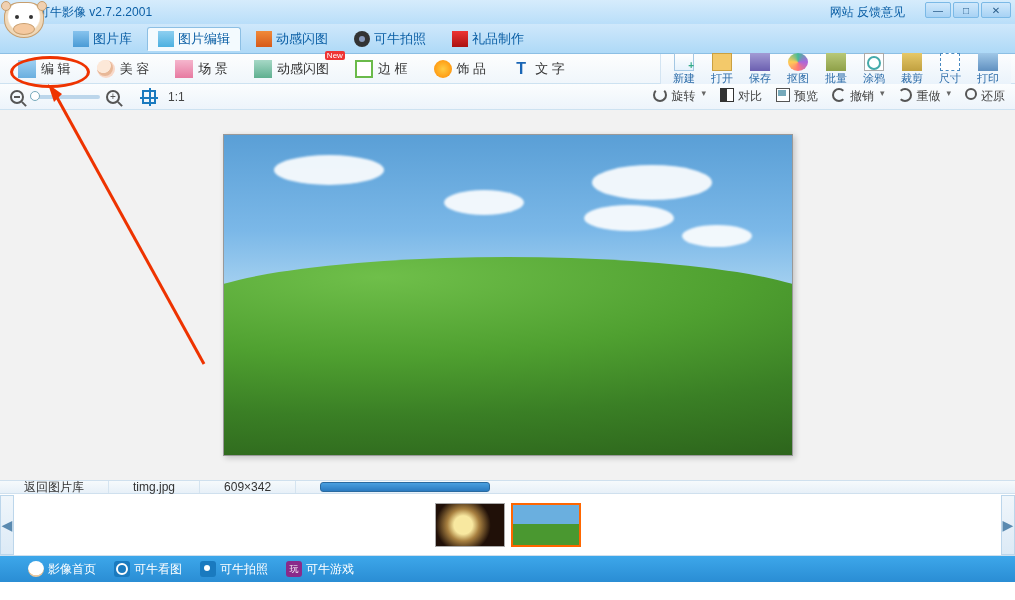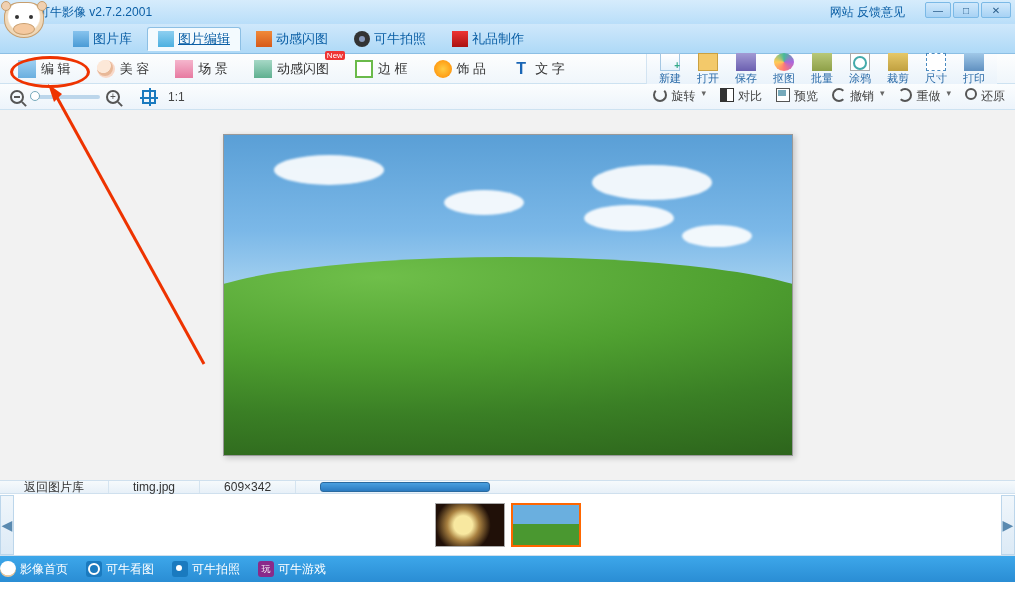--- a/index.html
+++ b/index.html
@@ -17,21 +17,21 @@
 .logo-cow { position: absolute; left: 4px; top: 2px; width: 44px; height: 44px; z-index: 5; }
 .cow-head { width: 40px; height: 36px; background: radial-gradient(circle at 50% 40%, #fff 55%, #f0d8b8 60%); border: 1px solid #c79e6e; border-radius: 40% 40% 50% 50%; position: relative; }
 .cow-ear { width:10px;height:10px;background:#f0d0b0;border:1px solid #c79e6e;border-radius:50%;position:absolute;top:-2px; }
 .cow-ear.l{left:-4px;} .cow-ear.r{right:-4px;}
 .cow-nose{width:22px;height:12px;background:#f5c9a0;border:1px solid #c79e6e;border-radius:50%;position:absolute;bottom:2px;left:8px;}
 .cow-eye{width:4px;height:4px;background:#333;border-radius:50%;position:absolute;top:12px;} .cow-eye.l{left:10px;} .cow-eye.r{right:10px;}
 
 
 .primary-tabs { height: 30px; background: linear-gradient(#cfe8fb, #aed9f7); display: flex; align-items:center; padding-left: 62px; gap: 4px; border-bottom: 1px solid #8cbfe4; }
 .ptab { height: 24px; padding: 0 10px; display: flex; align-items:center; gap:4px; font-size: 13px; color: #0b5fa5; border: 1px solid transparent; border-radius: 3px 3px 0 0; }
-.ptab.active { background:#f3fafe; border-color:#8cbfe4; border-bottom-color:#f3fafe;text-decoration:underline; }
+.ptab.active { background:#f3fafe; border-color:#8cbfe4; border-bottom-color:#f3fafe; }
 .ptab .ticon{ width:16px;height:16px;display:inline-block; }
 .icn-lib{background:linear-gradient(#87c3ee,#4a9bd6);}
 .icn-edit{background:linear-gradient(#8ecff0,#4cb0e0);}
 .icn-flash{background:linear-gradient(#f08a3a,#d65a1a);}
 .icn-cam{background:#333;border-radius:50%;position:relative;} .icn-cam::after{content:"";width:6px;height:6px;background:#89b;border-radius:50%;position:absolute;top:5px;left:5px;}
 .icn-gift{background:linear-gradient(#e33,#a11);}
 
 
 .tool-row { height: 30px; background: linear-gradient(#fdfefe,#f0f6fb); border-bottom: 1px solid #cde2f1; display: flex; align-items:center; padding-left:8px; position:relative; }
 .tool-tabs { display:flex; gap:6px; align-items:center; }
@@ -45,21 +45,21 @@
 .si-deco{background:radial-gradient(#fc4,#f80);border-radius:50%;position:relative;}
 .si-text{color:#1a66b5;font-weight:bold;font-size:16px;line-height:18px;text-align:center;}
 .new-badge{position:absolute; font-size:8px; color:#fff; background:#e33; padding:0 2px; border-radius:2px; top:-6px; right:-6px;}
 .ttab{position:relative;}
 
 
 .ann-circle { position:absolute; left:10px; top:56px; width:80px; height:32px; border:3px solid #e30; border-radius:50%; z-index:50; pointer-events:none; }
 .ann-arrow { position:absolute; left:44px; top:84px; width:200px; height:300px; z-index:49; pointer-events:none; }
 
 
-.action-btns { position:absolute; right:18px; top:0; height:30px; display:flex; align-items:center; gap:0; background:linear-gradient(#fcfdfe,#eaf3fb); border-left:1px solid #d3e4f2; padding:0 4px; }
+.action-btns { position:absolute; right:4px; top:0; height:30px; display:flex; align-items:center; gap:0; background:linear-gradient(#fcfdfe,#eaf3fb); border-left:1px solid #d3e4f2; padding:0 4px; }
 .abtn { width:38px; display:flex; flex-direction:column; align-items:center; font-size:11px; color:#2a6aa7; }
 .abtn .aicon{width:20px;height:18px;display:block;}
 .ai-new{background:linear-gradient(#fff,#e6f2fc);border:1px solid #a4c7e3;position:relative;} .ai-new::after{content:"+";color:#3a8;font-weight:bold;position:absolute;right:-1px;bottom:-1px;font-size:10px;}
 .ai-open{background:#f3c96a;border:1px solid #caa040;}
 .ai-save{background:linear-gradient(#a29bd4,#6b5fb0);}
 .ai-crop{background:conic-gradient(#4b9,#a6d,#f77,#fc5,#4b9);border-radius:50%;}
 .ai-batch{background:linear-gradient(#b8c878,#8ea048);}
 .ai-doodle{background:#fff;border:1px solid #aaa;position:relative;} .ai-doodle::after{content:"";width:10px;height:10px;border:2px solid #4aa;border-radius:50%;position:absolute;top:2px;left:2px;}
 .ai-cut{background:linear-gradient(#e6c868,#c0a040);}
 .ai-size{background:#fff;border:1px dashed #4a8ac0;}
@@ -107,21 +107,21 @@
 
 .filmstrip { height:62px; background:#fff; display:flex; align-items:center; position:relative; border-bottom:1px solid #cfe0ee; }
 .film-arrow { width:14px; height:60px; background:linear-gradient(#f0f6fb,#dceaf6); border:1px solid #bcd6eb; display:flex; align-items:center; justify-content:center; color:#5a8ab0; font-size:14px; }
 .film-body { flex:1; display:flex; align-items:center; justify-content:center; gap:6px; }
 .thumb { width:70px; height:44px; border:1px solid #aaa; }
 .thumb.sel{border:2px solid #f60;}
 .thumb.t1{background:radial-gradient(circle at 40% 50%, #f8e8a0 20%, #a88040 35%, #201008 60%);}
 .thumb.t2{background:linear-gradient(to bottom,#6aafdf 48%,#4a9830 48%);}
 
 
-.bottom-bar { height:26px; background:linear-gradient(#3da7ea,#2a8dd4); display:flex; align-items:center; padding:0 0; gap:18px; font-size:12px; color:#fff; }
+.bottom-bar { height:26px; background:linear-gradient(#3da7ea,#2a8dd4); display:flex; align-items:center; padding:0 28px; gap:18px; font-size:12px; color:#fff; }
 .blink{display:flex;align-items:center;gap:4px;}
 .bicon{width:16px;height:16px;display:inline-block;}
 .bi-cow{background:radial-gradient(circle at 50% 40%,#fff 60%,#e8c8a0 65%);border-radius:50%;}
 .bi-look{background:#1a7abf;border-radius:3px;position:relative;} .bi-look::after{content:"";width:8px;height:8px;border:2px solid #fff;border-radius:50%;position:absolute;top:2px;left:2px;}
 .bi-photo{background:#1a7abf;border-radius:3px;position:relative;} .bi-photo::after{content:"";width:6px;height:6px;background:#fff;border-radius:50%;position:absolute;top:4px;left:4px;}
 .bi-game{background:#8a2a8a;border-radius:3px;color:#fff;font-size:9px;line-height:16px;text-align:center;}
 .bottom-bar .promo{margin:0 auto;}
 </style>
 </head>
 <body>

